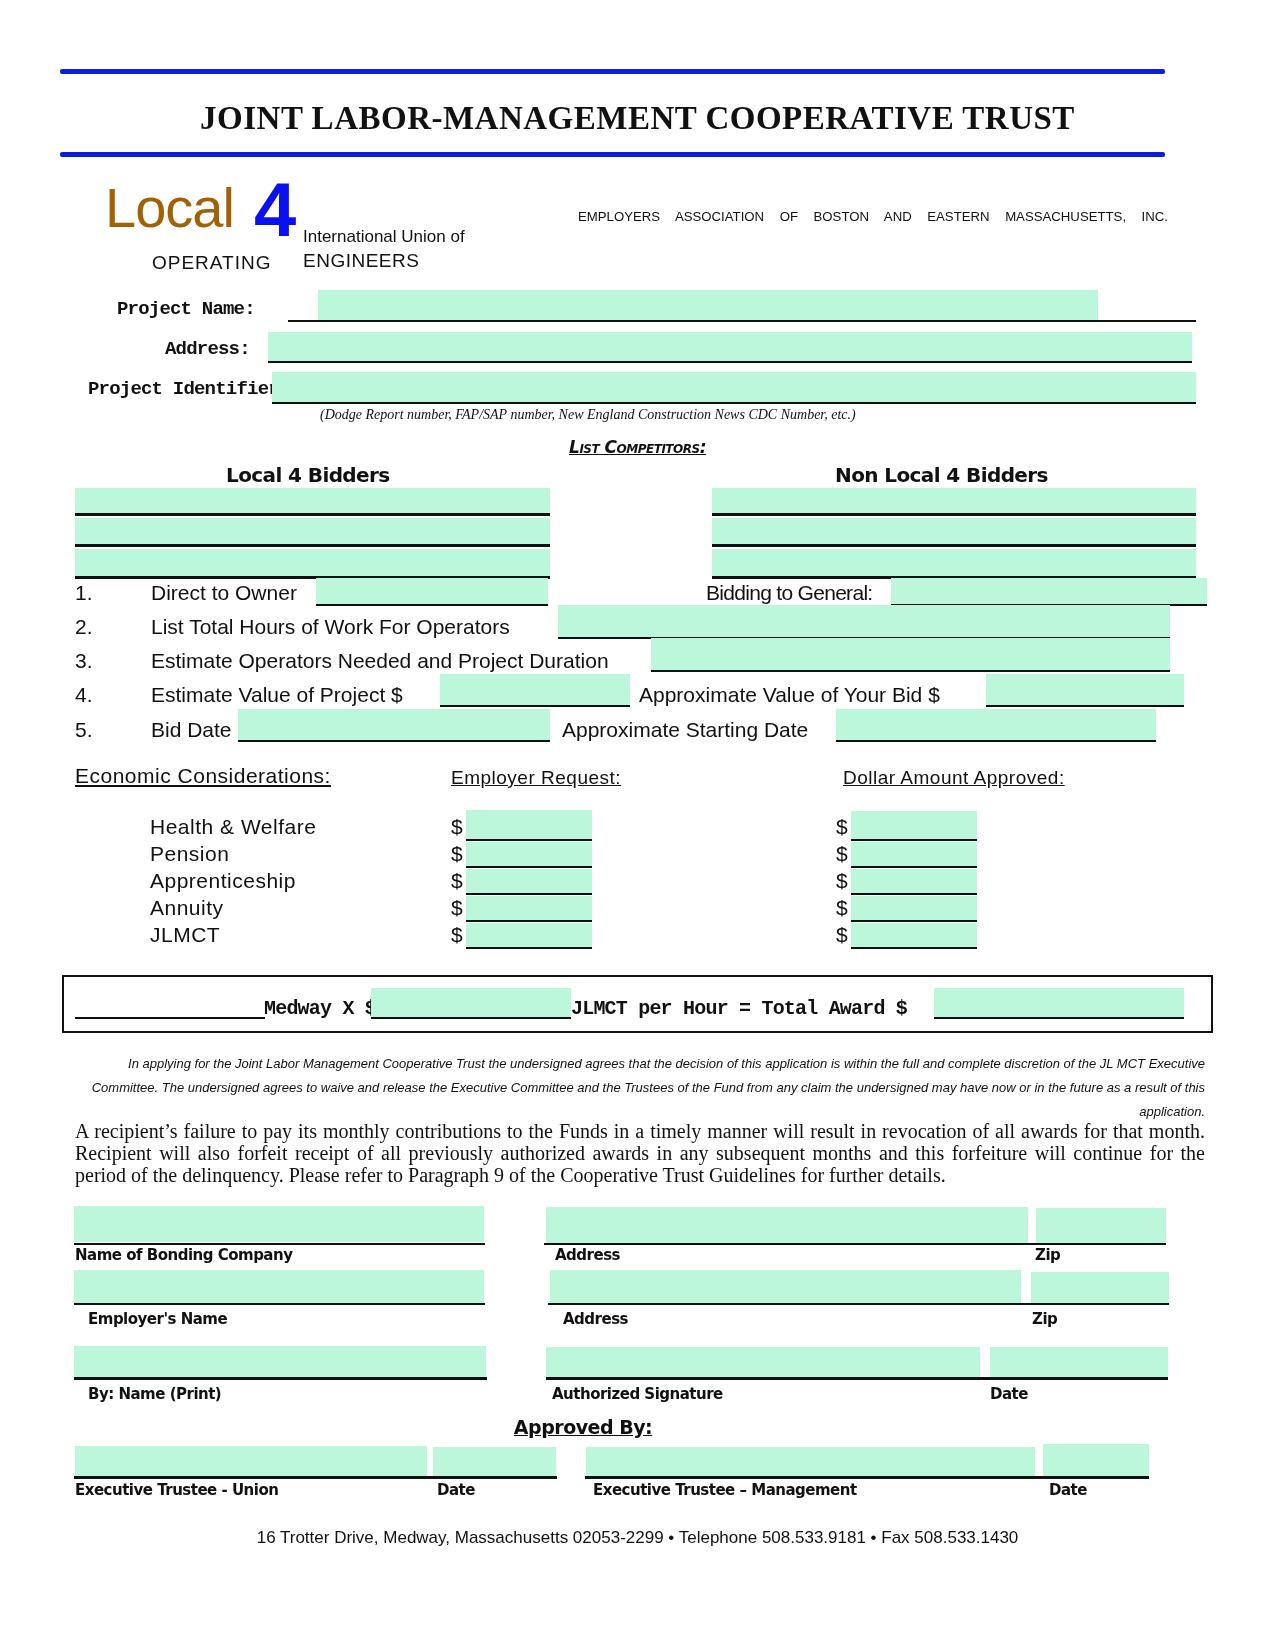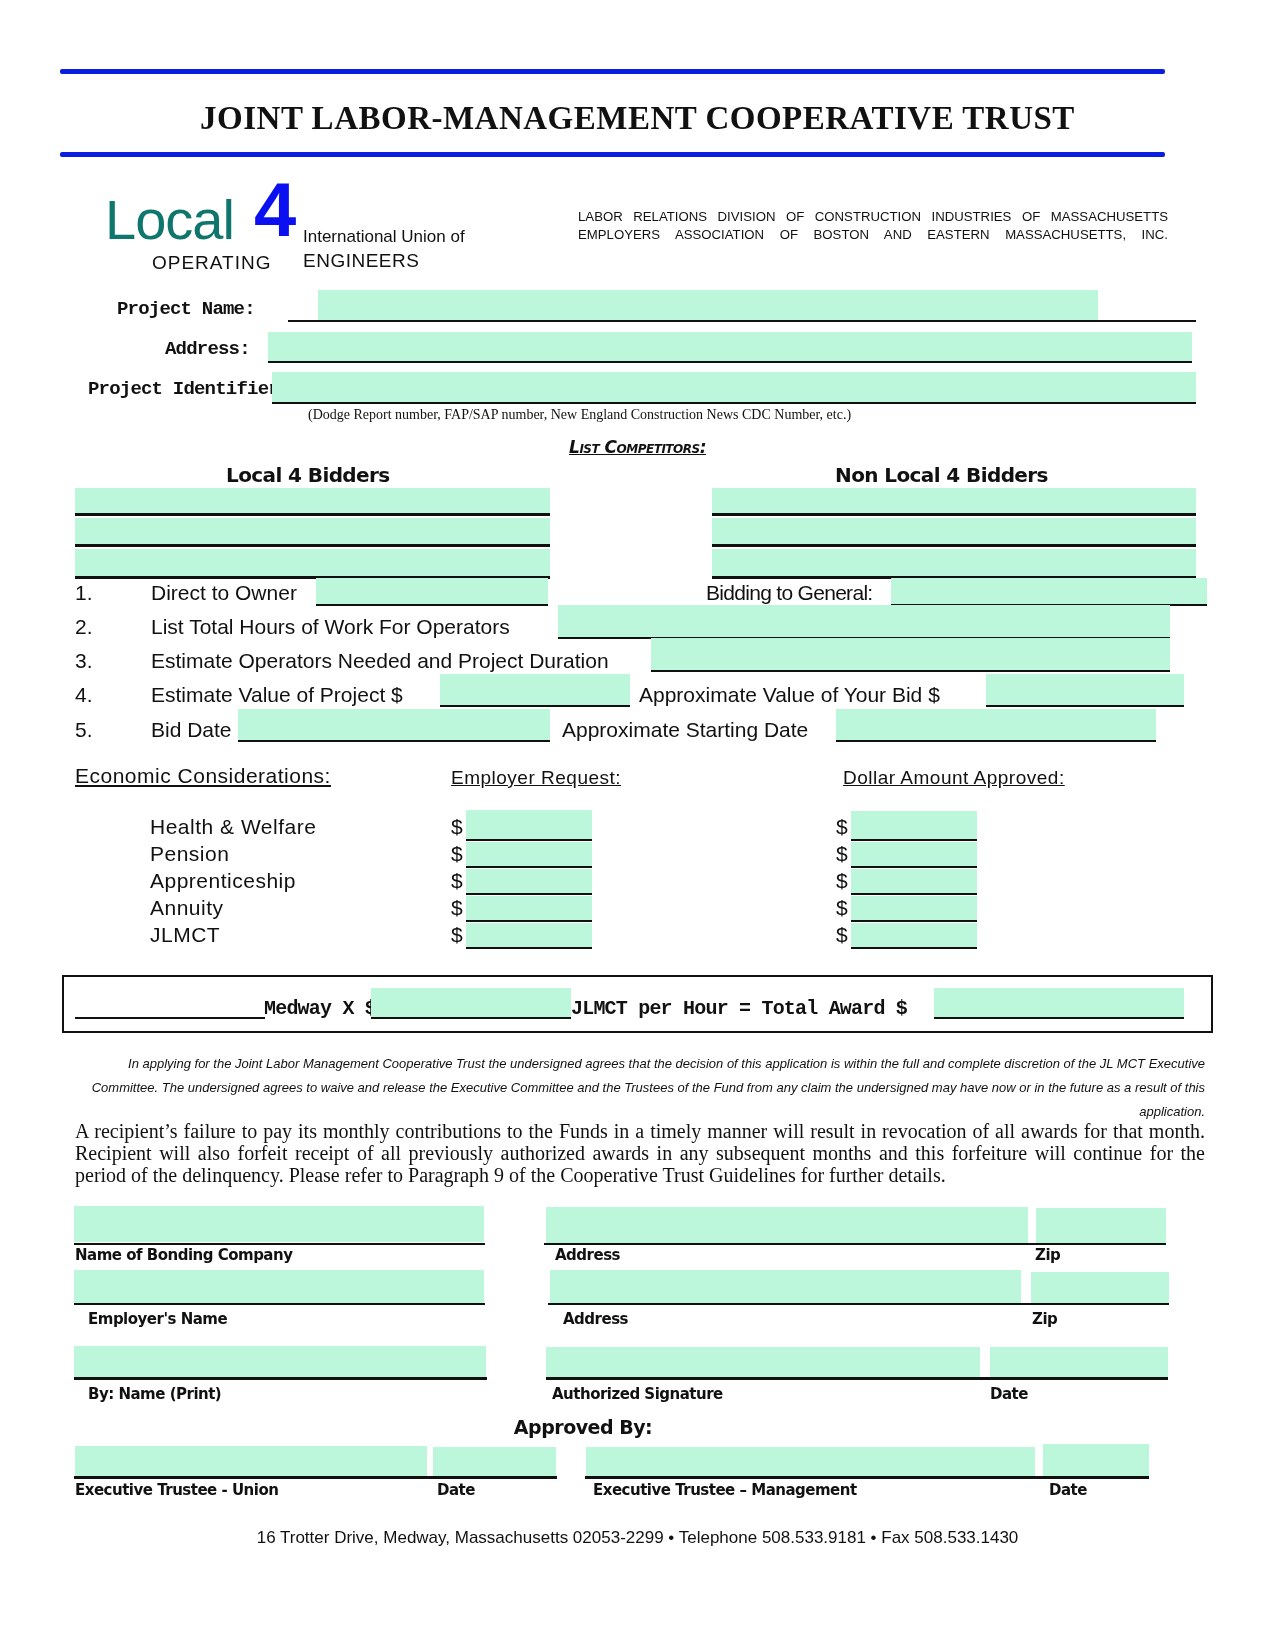--- a/index.html
+++ b/index.html
@@ -1,19 +1,19 @@
 <!DOCTYPE html>
 <html><head>
 <meta charset="utf-8">
 <style>
   html, body { margin:0; padding:0; background:#ffffff; }
   body { width:1275px; height:1649px; position:relative; overflow:hidden; font-family:"Liberation Sans", sans-serif; color:#111; }
   .blue-rule { position:absolute; left:60px; width:1105px; height:5px; background:#0a1ee0; border-radius:2px; }
   .title { position:absolute; left:0; width:1275px; top:100px; text-align:center; font-family:"Liberation Serif", serif; font-weight:bold; font-size:33px; letter-spacing:0.5px; }
-  .logo-local { position:absolute; left:105px; top:180px; font-size:56px; color:#0f766e; line-height:1; letter-spacing:-1px;margin-top:12px; }
+  .logo-local { position:absolute; left:105px; top:180px; font-size:56px; color:#a16207; line-height:1; letter-spacing:-1px; }
   .logo-4 { position:absolute; left:254px; top:172px; font-size:76px; color:#0a10f0; font-weight:bold; line-height:1; }
   .logo-iuo { position:absolute; left:303px; top:227px; font-size:17px; }
   .logo-operating { position:absolute; left:152px; top:252px; font-size:19px; letter-spacing:1px; }
   .logo-engineers { position:absolute; left:303px; top:250px; font-size:19px; letter-spacing:0.5px; }
   .assoc { position:absolute; left:578px; top:208px; width:590px; font-size:13.2px; line-height:17.5px; text-align:justify; }
   .assoc div { text-align-last:justify; }
   .assoc div.last { text-align-last:left; }
   .lbl-bold { position:absolute; font-family:Liberation Mono, monospace; font-weight:bold; font-size:19px; letter-spacing:-0.8px; }
   .field { position:absolute; background:#bdf7db; border-bottom:2px solid #111; box-sizing:border-box; }
   .field.nb { border-bottom:none; }
@@ -21,55 +21,54 @@
   .note { position:absolute; font-family:"Liberation Serif", serif; font-size:14px; }
   .numitem { position:absolute; font-size:21px; }
   .sec-head { position:absolute; font-size:21px; text-decoration:underline; letter-spacing:0.5px; }
   .sec-head2 { position:absolute; font-size:19px; text-decoration:underline; letter-spacing:0.5px; }
   .econ-item { position:absolute; left:150px; font-size:21px; letter-spacing:0.5px; }
   .dollar { position:absolute; font-size:21px; }
   .award-box { position:absolute; left:62px; top:975px; width:1151px; height:58px; border:2px solid #111; box-sizing:border-box; }
   .disclaimer { position:absolute; left:75px; top:1052px; width:1130px; font-style:italic; font-size:13px; line-height:24px;text-align:right; }
   .notice { position:absolute; left:75px; top:1120px; width:1130px; font-family:"Liberation Serif", serif; font-size:20px; line-height:22px; text-align:justify; }
   .sig-label { position:absolute; font-family:"DejaVu Sans", sans-serif; font-weight:bold; font-size:15px; letter-spacing:-0.5px; }
-  .approved { position:absolute; left:0; width:1166px; top:1416px; text-align:center; font-family:"DejaVu Sans", sans-serif; font-weight:bold; font-size:19px; letter-spacing:-0.5px; }
+  .approved { position:absolute; left:0; width:1166px; top:1416px; text-align:center; font-family:"DejaVu Sans", sans-serif; font-weight:bold; font-size:19px; text-decoration:underline; letter-spacing:-0.5px; }
   .list-comp { position:absolute; left:0; width:1275px; top:437px; text-align:center; font-family:"DejaVu Sans", sans-serif; font-weight:bold; font-style:italic; font-size:17px; text-decoration:underline; font-variant:small-caps; letter-spacing:-0.5px; }
   .bidhead { position:absolute; font-family:"DejaVu Sans", sans-serif; font-weight:bold; font-size:20px; letter-spacing:-0.6px; }
   .footer { position:absolute; left:0; width:1275px; top:1528px; text-align:center; font-size:17px; }
 </style>
 </head>
 <body>
 
 <div class="blue-rule" style="top:69px;"></div>
 <div class="title">JOINT LABOR-MANAGEMENT COOPERATIVE TRUST</div>
 <div class="blue-rule" style="top:152px;"></div>
 
 <div>
   <div class="logo-local">Local</div>
   <div class="logo-4">4</div>
   <div class="logo-iuo">International Union of</div>
   <div class="logo-operating">OPERATING</div>
   <div class="logo-engineers">ENGINEERS</div>
 </div>
 
 <div class="assoc">
-  <div>LABOR RELATIONS DIVISION OF CONSTRUCTION INDUSTRIES OF MASSACHUSETTS</div>
   <div>EMPLOYERS ASSOCIATION OF BOSTON AND EASTERN MASSACHUSETTS, INC.</div>
 </div>
 
 <div class="lbl-bold" style="left:117px; top:298px;">Project Name:</div>
 <div class="uline" style="left:288px; top:320px; width:908px;"></div>
 <div class="field nb" style="left:318px; top:290px; width:780px; height:30px;"></div>
 
 <div class="lbl-bold" style="left:165px; top:338px;">Address:</div>
 <div class="field" style="left:268px; top:332px; width:924px; height:31px;"></div>
 
 <div class="lbl-bold" style="left:88px; top:378px;">Project Identifier:</div>
 <div class="field" style="left:272px; top:372px; width:924px; height:32px;"></div>
-<div class="note" style="left:308px; top:407px;">(Dodge Report number,  FAP/SAP number,  New England Construction News CDC Number, etc.)</div>
+<div class="note" style="left:320px; top:407px;font-style:italic;">(Dodge Report number,  FAP/SAP number,  New England Construction News CDC Number, etc.)</div>
 
 <div class="list-comp">List Competitors:</div>
 <div class="bidhead" style="left:226px; top:463px;">Local 4 Bidders</div>
 <div class="bidhead" style="left:835px; top:463px;">Non Local 4 Bidders</div>
 
 <div class="field" style="left:75px; top:488px; width:475px; height:28px; border-bottom-width:3px;"></div>
 <div class="field" style="left:75px; top:518px; width:475px; height:29px; border-bottom-width:3px;"></div>
 <div class="field" style="left:75px; top:549px; width:475px; height:30px; border-bottom-width:3px;"></div>
 
 <div class="field" style="left:712px; top:488px; width:484px; height:28px; border-bottom-width:3px;"></div>

